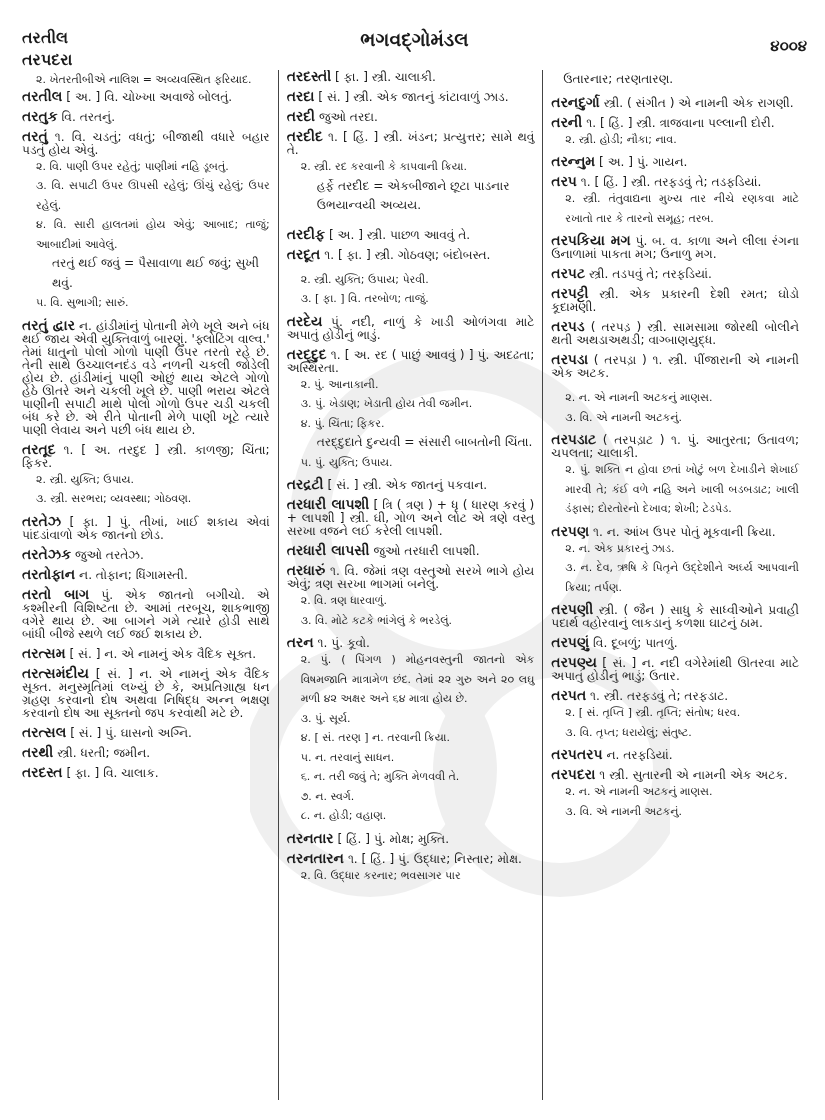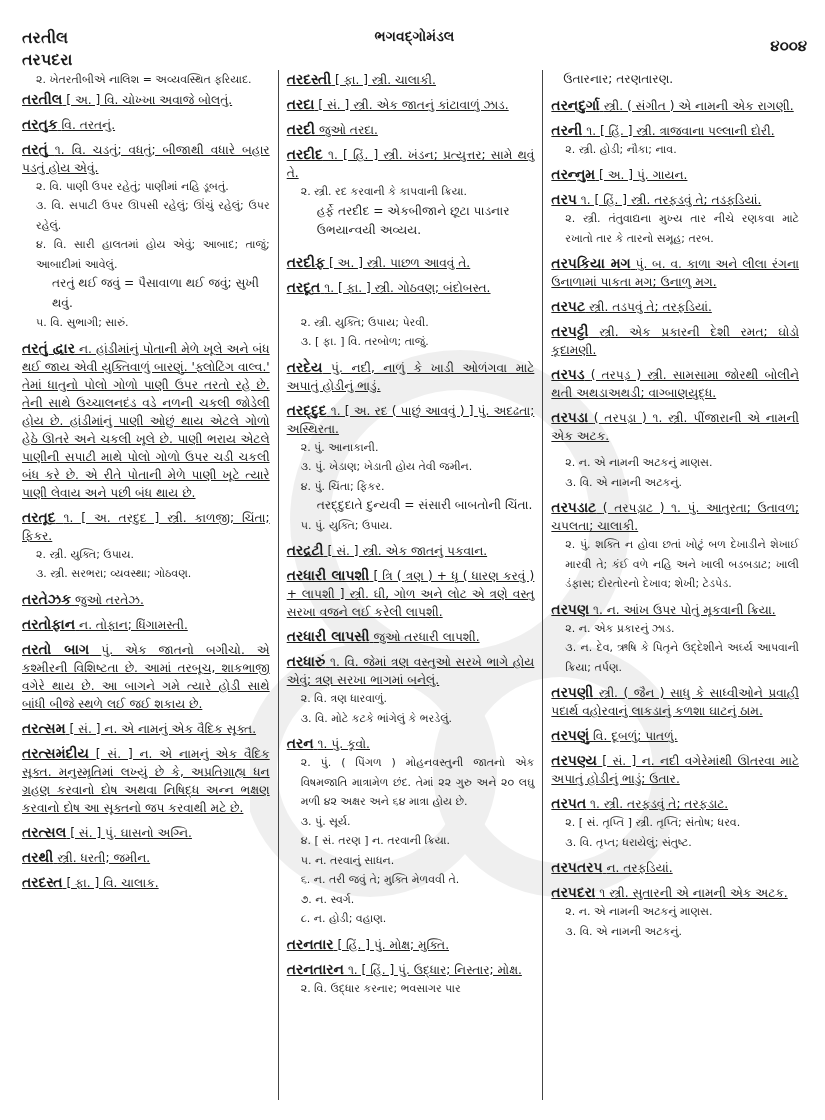--- a/index.html
+++ b/index.html
@@ -11,30 +11,30 @@
     }
     .watermark {
       position: absolute; left: 250px; top: 300px; width: 420px; height: 620px;
       pointer-events: none; opacity: 0.06;
     }
     .header {
       position: absolute; left: 22px; right: 18px; top: 28px; height: 46px;
     }
     .guide-top { position: absolute; left: 0; top: 0; font-size: 16px; font-weight: bold; }
     .guide-bottom { position: absolute; left: 0; top: 22px; font-size: 16px; font-weight: bold; }
-    .title { position: absolute; left: 0; right: 0; top: 0; text-align: center; font-size: 14px; font-weight: bold; }
+    .title { position: absolute; left: 0; right: 0; top: 0; text-align: center; font-size: 19px; font-weight: bold; }
     .pagenum { position: absolute; right: 0; top: 9px; font-size: 15px; font-weight: bold; }
     .columns {
       position: absolute; left: 22px; right: 18px; top: 70px; bottom: 20px;
       display: flex;
     }
     .col { flex: 1; padding: 0 8px; overflow: hidden; }
     .col:first-child { padding-left: 0; }
     .col + .col { border-left: 1px solid #444; }
-    .entry { margin: 0 0 6px 0; font-size: 12.2px; line-height: 18px; text-align: justify; text-decoration: underline; }
+    .entry { margin: 0 0 6px 0; font-size: 12.2px; line-height: 13px; text-align: justify; }
     .hw { font-weight: bold; font-size: 14px; }
     .sense { margin: 0 0 0 14px; font-size: 11px; line-height: 19.5px; text-align: justify; }
     .sub { margin: 0 0 0 30px; font-size: 12.2px; line-height: 19.5px; }
     .cont { margin: 0 0 6px 12px; font-size: 12.2px; line-height: 19.5px; }
   </style>
 </head>
 <body>
 
 <svg class="watermark" viewBox="0 0 420 620">
   <circle cx="210" cy="220" r="150" fill="none" stroke="#000" stroke-width="40"></circle>
@@ -58,39 +58,40 @@
     <p class="entry" style="margin-bottom:0"><span class="hw">તરતું</span> <span>૧. વિ. ચડતું; વધતું; બીજાથી વધારે બહાર પડતું હોય એવું.</span></p>
     <p class="sense">૨. વિ. પાણી ઉપર રહેતું; પાણીમાં નહિ ડૂબતું.</p>
     <p class="sense">૩. વિ. સપાટી ઉપર ઊપસી રહેલું; ઊંચું રહેલું; ઉપર રહેલું.</p>
     <p class="sense">૪. વિ. સારી હાલતમાં હોય એવું; આબાદ; તાજું; આબાદીમાં આવેલું.</p>
     <p class="sub">તરતું થઈ જવું = પૈસાવાળા થઈ જવું; સુખી થવું.</p>
     <p class="sense" style="margin-bottom:6px">૫. વિ. સુભાગી; સારું.</p>
     <p class="entry"><span class="hw">તરતું દ્વાર</span> <span>ન. હાંડીમાંનું પોતાની મેળે ખૂલે અને બંધ થઈ જાય એવી યુક્તિવાળું બારણું. 'ફ્લોટિંગ વાલ્વ.' તેમાં ધાતુનો પોલો ગોળો પાણી ઉપર તરતો રહે છે. તેની સાથે ઉચ્ચાલનદંડ વડે નળની ચકલી જોડેલી હોય છે. હાંડીમાંનું પાણી ઓછું થાય એટલે ગોળો હેઠે ઊતરે અને ચકલી ખૂલે છે. પાણી ભરાય એટલે પાણીની સપાટી માથે પોલો ગોળો ઉપર ચડી ચકલી બંધ કરે છે. એ રીતે પોતાની મેળે પાણી ખૂટે ત્યારે પાણી લેવાય અને પછી બંધ થાય છે.</span></p>
     <p class="entry" style="margin-bottom:0"><span class="hw">તરતૂદ</span> <span>૧. [ અ. તરદુદ ] સ્ત્રી. કાળજી; ચિંતા; ફિકર.</span></p>
     <p class="sense">૨. સ્ત્રી. યુક્તિ; ઉપાય.</p>
     <p class="sense" style="margin-bottom:6px">૩. સ્ત્રી. સરભરા; વ્યવસ્થા; ગોઠવણ.</p>
+    <p class="entry"><span class="hw">તરતેઝ</span> <span>[ ફા. ] પું. તીખાં, ખાઈ શકાય એવાં પાંદડાંવાળો એક જાતનો છોડ.</span></p>
     <p class="entry"><span class="hw">તરતેઝક</span> <span>જુઓ તરતેઝ.</span></p>
     <p class="entry"><span class="hw">તરતોફાન</span> <span>ન. તોફાન; ધિંગામસ્તી.</span></p>
     <p class="entry"><span class="hw">તરતો બાગ</span> <span>પું. એક જાતનો બગીચો. એ કશ્મીરની વિશિષ્ટતા છે. આમાં તરબૂચ, શાકભાજી વગેરે થાય છે. આ બાગને ગમે ત્યારે હોડી સાથે બાંધી બીજે સ્થળે લઈ જઈ શકાય છે.</span></p>
     <p class="entry"><span class="hw">તરત્સમ</span> <span>[ સં. ] ન. એ નામનું એક વૈદિક સૂક્ત.</span></p>
     <p class="entry"><span class="hw">તરત્સમંદીય</span> <span>[ સં. ] ન. એ નામનું એક વૈદિક સૂક્ત. મનુસ્મૃતિમાં લખ્યું છે કે, અપ્રતિગ્રાહ્ય ધન ગ્રહણ કરવાનો દોષ અથવા નિષિદ્ધ અન્ન ભક્ષણ કરવાનો દોષ આ સૂક્તનો જપ કરવાથી મટે છે.</span></p>
     <p class="entry"><span class="hw">તરત્સલ</span> <span>[ સં. ] પું. ઘાસનો અગ્નિ.</span></p>
     <p class="entry"><span class="hw">તરથી</span> <span>સ્ત્રી. ધરતી; જમીન.</span></p>
     <p class="entry"><span class="hw">તરદસ્ત</span> <span>[ ફા. ] વિ. ચાલાક.</span></p>
   </div>
 
   <div class="col">
     <p class="entry"><span class="hw">તરદસ્તી</span> <span>[ ફા. ] સ્ત્રી. ચાલાકી.</span></p>
     <p class="entry"><span class="hw">તરદા</span> <span>[ સં. ] સ્ત્રી. એક જાતનું કાંટાવાળું ઝાડ.</span></p>
     <p class="entry"><span class="hw">તરદી</span> <span>જુઓ તરદા.</span></p>
     <p class="entry" style="margin-bottom:0"><span class="hw">તરદીદ</span> <span>૧. [ હિં. ] સ્ત્રી. ખંડન; પ્રત્યુત્તર; સામે થવું તે.</span></p>
     <p class="sense">૨. સ્ત્રી. રદ કરવાની કે કાપવાની ક્રિયા.</p>
     <p class="sub" style="margin-bottom:12px">હર્ફે તરદીદ = એકબીજાને છૂટા પાડનાર ઉભયાન્વયી અવ્યય.</p>
     <p class="entry"><span class="hw">તરદીફ</span> <span>[ અ. ] સ્ત્રી. પાછળ આવવું તે.</span></p>
-    <p class="entry" style="margin-bottom:16px"><span class="hw">તરદૂત</span> <span>૧. [ ફા. ] સ્ત્રી. ગોઠવણ; બંદોબસ્ત.</span></p>
+    <p class="entry" style="margin-bottom:8px"><span class="hw">તરદૂત</span> <span>૧. [ ફા. ] સ્ત્રી. ગોઠવણ; બંદોબસ્ત.</span></p>
     <p class="sense">૨. સ્ત્રી. યુક્તિ; ઉપાય; પેરવી.</p>
     <p class="sense" style="margin-bottom:6px">૩. [ ફા. ] વિ. તરબોળ; તાજું.</p>
     <p class="entry"><span class="hw">તરદેય</span> <span>પું. નદી, નાળું કે ખાડી ઓળંગવા માટે અપાતું હોડીનું ભાડું.</span></p>
     <p class="entry" style="margin-bottom:0"><span class="hw">તરદ્દુદ</span> <span>૧. [ અ. રદ ( પાછું આવવું ) ] પું. અદઢતા; અસ્થિરતા.</span></p>
     <p class="sense">૨. પું. આનાકાની.</p>
     <p class="sense">૩. પું. ખેડાણ; ખેડાતી હોય તેવી જમીન.</p>
     <p class="sense">૪. પું. ચિંતા; ફિકર.</p>
     <p class="sub">તરદ્દુદાતે દુન્યવી = સંસારી બાબતોની ચિંતા.</p>
     <p class="sense" style="margin-bottom:6px">૫. પું. યુક્તિ; ઉપાય.</p>
     <p class="entry"><span class="hw">તરદ્રટી</span> <span>[ સં. ] સ્ત્રી. એક જાતનું પકવાન.</span></p>

